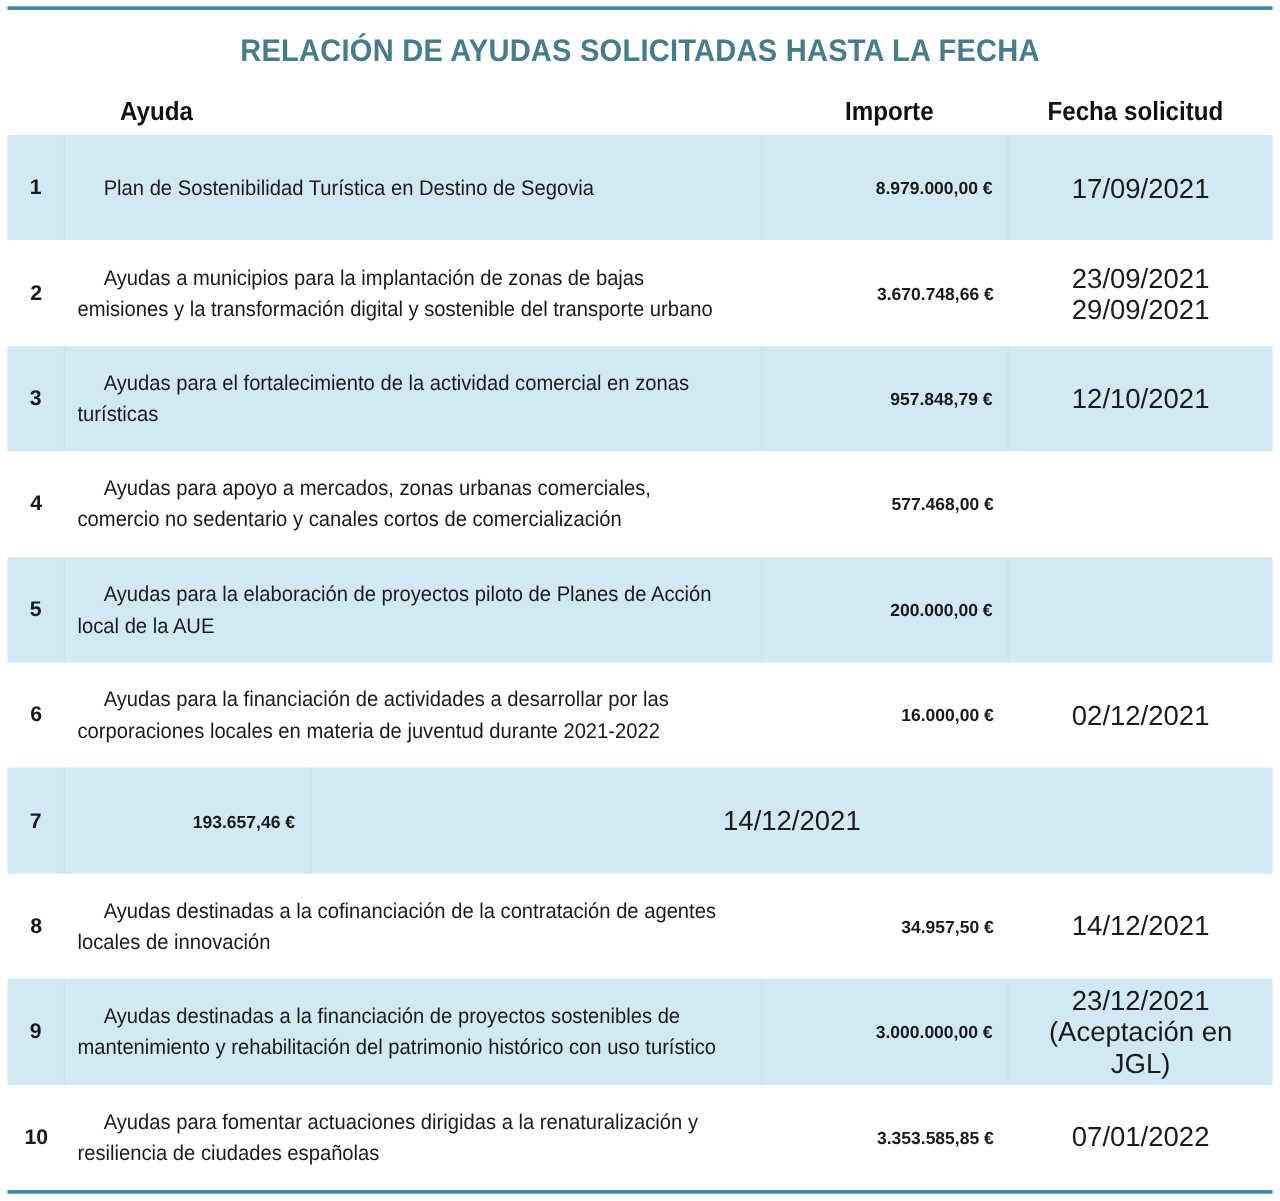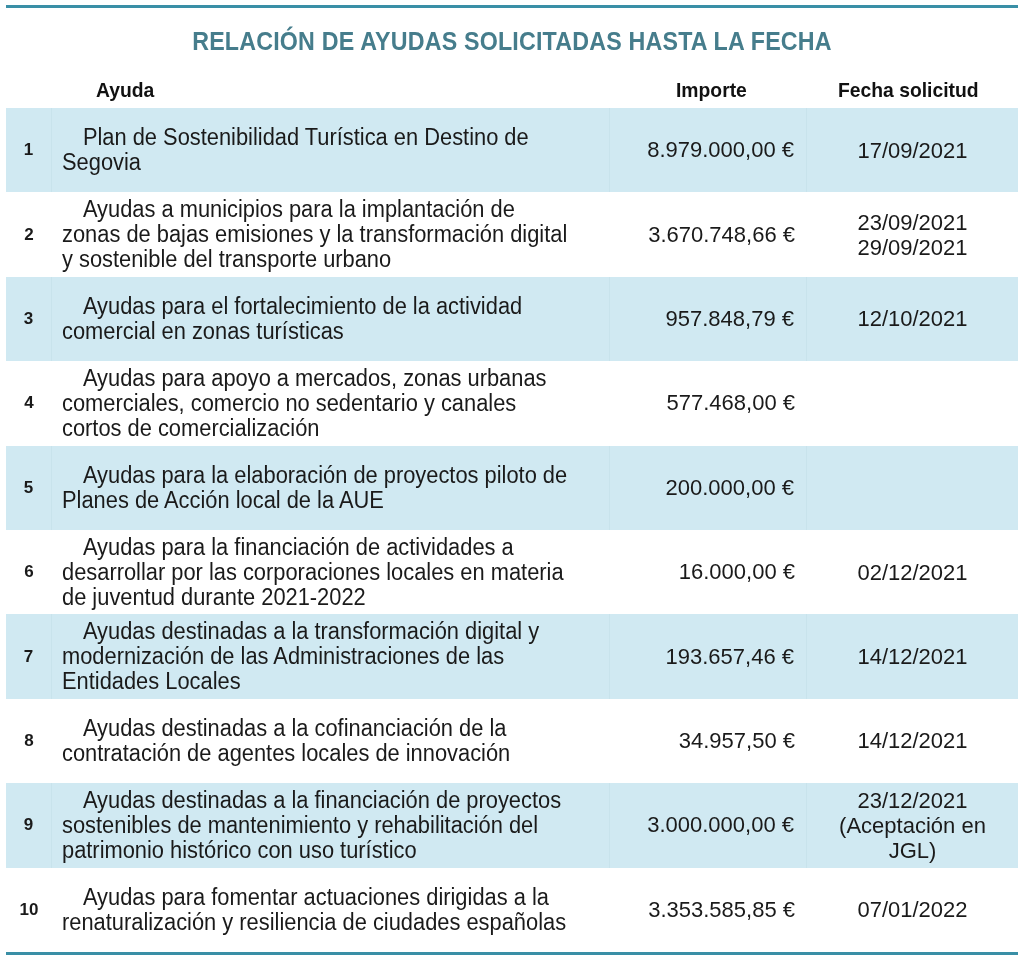--- a/index.html
+++ b/index.html
@@ -11,23 +11,23 @@
   .head { position: absolute; top: 78px; left: 16px; width: 1012px; height: 30px; }
   .head span { position: absolute; top: 0; font-size: 21px; font-weight: bold; color: #111; transform: scaleX(0.92); transform-origin: left; white-space: nowrap; }
   .h-ayuda { left: 80px; }
   .h-importe { left: 660px; }
   .h-fecha { left: 822px; }
   .table { position: absolute; top: 108px; left: 6px; width: 1012px; }
   .row { position: relative; height: 84.4px; display: flex; align-items: center; }
   .row.shaded { background: #d0e9f2; }
   .row.shaded .c-num, .row.shaded .c-desc, .row.shaded .c-amt { border-right: 1px solid #c8e3ec; }
   .c-num { width: 46px; height: 100%; display: flex; align-items: center; justify-content: center; font-size: 17px; font-weight: bold; box-sizing: border-box; }
-  .c-desc { width: 558px; height: 100%; display: flex; align-items: center; box-sizing: border-box; padding-left: 10px; padding-right: 8px; font-size: 23px; line-height: 25px; }
+  .c-desc { width: 558px; height: 100%; display: flex; align-items: center; box-sizing: border-box; padding-left: 10px; padding-right: 8px; font-size: 17px; line-height: 25px; }
   .c-desc .txt { text-indent: 22px; transform: scaleX(0.95); transform-origin: left; width: 560px; }
-  .c-amt { width: 197px; height: 100%; display: flex; align-items: center; justify-content: flex-end; padding-right: 12px; box-sizing: border-box; font-size: 22px; font-weight: normal; white-space: nowrap; }
+  .c-amt { width: 197px; height: 100%; display: flex; align-items: center; justify-content: flex-end; padding-right: 12px; box-sizing: border-box; font-size: 14px; font-weight: bold; white-space: nowrap; }
   .c-date { flex: 1; height: 100%; display: flex; align-items: center; justify-content: center; text-align: center; font-size: 22px; line-height: 25px; white-space: pre-line; }
 </style>
 </head>
 <body>
 
 <div class="rule top"></div>
 
 <div class="title">RELACIÓN DE AYUDAS SOLICITADAS HASTA LA FECHA</div>
 
 <div class="head">
@@ -79,23 +79,20 @@
   <div class="row">
     <div class="c-num">6</div>
     <div class="c-desc">
         <div class="txt">Ayudas para la financiación de actividades a desarrollar por las corporaciones locales en materia de juventud durante 2021-2022</div>
       </div>
     <div class="c-amt">16.000,00 €</div>
     <div class="c-date">02/12/2021</div>
   </div>
   <div class="row shaded">
     <div class="c-num">7</div>
-    <div class="c-desc">
-        <div class="txt">Ayudas destinadas a la transformación digital y modernización de las Administraciones de las Entidades Locales</div>
-      </div>
     <div class="c-amt">193.657,46 €</div>
     <div class="c-date">14/12/2021</div>
   </div>
   <div class="row">
     <div class="c-num">8</div>
     <div class="c-desc">
         <div class="txt">Ayudas destinadas a la cofinanciación de la contratación de agentes locales de innovación</div>
       </div>
     <div class="c-amt">34.957,50 €</div>
     <div class="c-date">14/12/2021</div>

